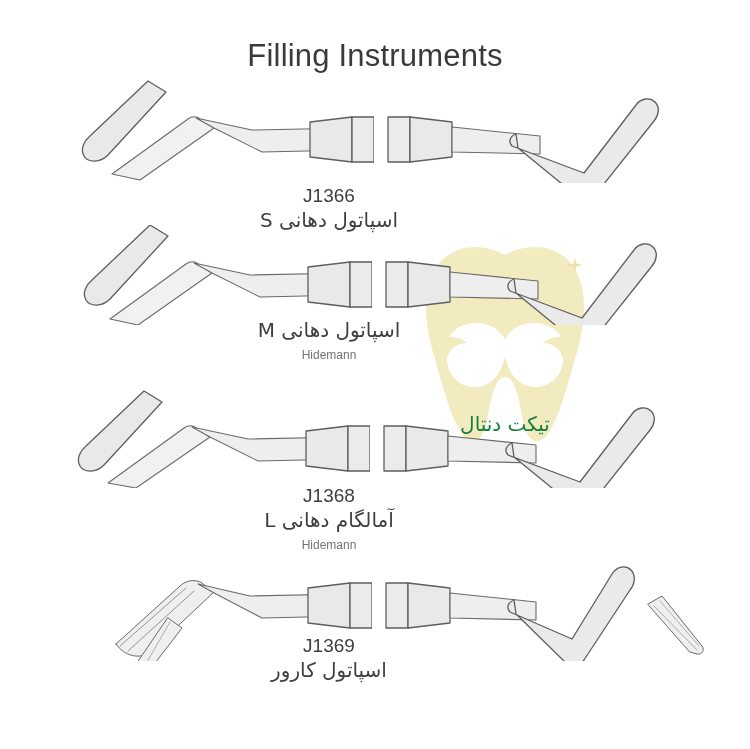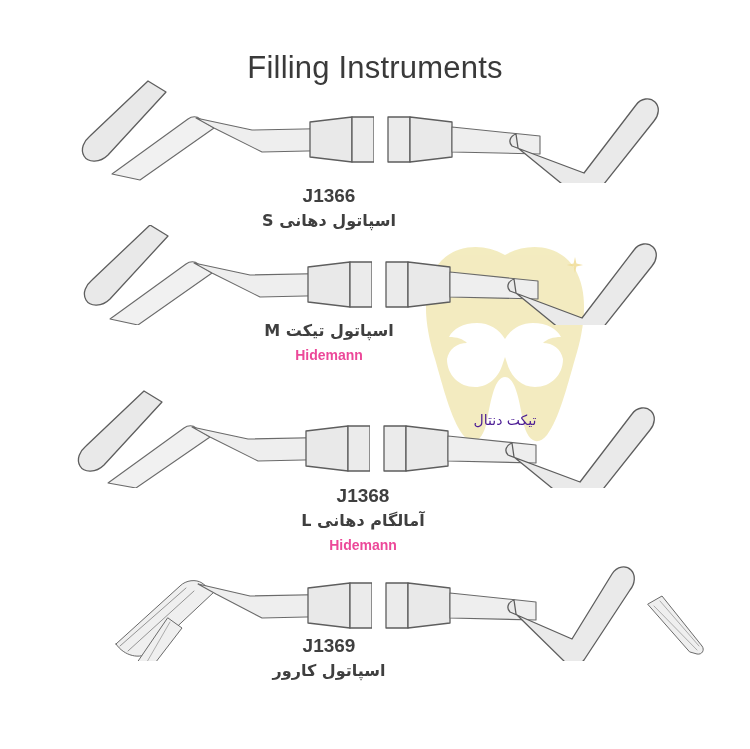--- a/index.html
+++ b/index.html
@@ -22,76 +22,74 @@
     position: absolute;
     top: 38px;
     left: 0;
     width: 750px;
     text-align: center;
     font-size: 31px;
     font-weight: 400;
     letter-spacing: 0.2px;
     color: #3a3a3a;
     font-family: "Liberation Sans", "DejaVu Sans", sans-serif;
-    margin-top: 12px;
   }
   .instrument-group {
     position: absolute;
     left: 0;
     width: 750px;
   }
   .instrument-art {
     position: absolute;
     left: 0;
     top: 0;
     width: 750px;
   }
   .caption {
     position: absolute;
     left: 0;
     width: 658px;
     text-align: center;
-    font-weight: bold;
   }
   .caption-code {
     font-size: 19px;
     color: #3f3f3f;
     line-height: 25px;
     font-family: "Liberation Sans", "DejaVu Sans", sans-serif;
   }
   .caption-fa {
-    font-size: 16px;
+    font-size: 20px;
     color: #3f3f3f;
     line-height: 25px;
     direction: rtl;
     unicode-bidi: embed;
     font-family: "DejaVu Sans", "Liberation Sans", sans-serif;
   }
   .caption-en {
-    font-size: 14px;
-    color: #ec4899;
+    font-size: 12px;
+    color: #737373;
     line-height: 25px;
     font-family: "Liberation Sans", "DejaVu Sans", sans-serif;
   }
   #watermark {
     position: absolute;
     left: 415px;
     top: 243px;
     width: 180px;
     height: 205px;
     pointer-events: none;
   }
   #watermark-caption {
     position: absolute;
     left: 415px;
     top: 412px;
     width: 180px;
     text-align: center;
-    font-size: 14px;
-    color: #4c1d95;
+    font-size: 20px;
+    color: #15803d;
     direction: rtl;
     font-family: "DejaVu Sans", "Liberation Sans", sans-serif;
     pointer-events: none;
   }
 </style>
 </head>
 <body>
 
 <div id="page">
 
@@ -195,21 +193,21 @@
                    C 639 18, 648 17, 653 22
                    C 658 27, 657 35, 652 41
                    L 594 114
                    C 590 119, 582 120, 576 117
                    L 516 68 Z" fill="#eaeaea" stroke="#5e5e5e"></path>
         </g>
       </svg>
     </div>
   </div>
   <div class="caption" style="top:318px;">
-    <div class="caption-fa">اسپاتول تیکت M</div>
+    <div class="caption-fa">اسپاتول دهانی M</div>
     <div class="caption-en">Hidemann</div>
   </div>
 
   <div class="instrument-group" style="top:383px;height:105px;">
     <div class="instrument-art">
       <svg width="750" height="105" viewBox="0 0 750 105" xmlns="http://www.w3.org/2000/svg">
         <g fill="#e9e9e9" stroke="#5e5e5e" stroke-width="1.3" stroke-linejoin="round" stroke-linecap="round">
           <path d="M144 8 L162 19 L104 82 C96 90, 84 90, 80 83 C76 76, 80 68, 86 63 Z"></path>
           <path d="M108 100 L184 45 C188 42, 193 42, 196 45 L210 54 L136 105 Z" fill="#f1f1f1" stroke="#6a6a6a" stroke-width="1.1"></path>
           <path d="M192 44 L210 54 L258 78 L348 76 L348 54 L248 56 Z" fill="#eeeeee" stroke="#6a6a6a" stroke-width="1.1"></path>
@@ -225,21 +223,21 @@
                    L 632 31
                    C 637 24, 646 23, 651 28
                    C 656 33, 655 41, 650 47
                    L 592 120
                    C 588 125, 580 126, 574 123
                    L 514 74 Z" fill="#eaeaea" stroke="#5e5e5e"></path>
         </g>
       </svg>
     </div>
   </div>
-  <div class="caption" style="top:483px;margin-left:34px;">
+  <div class="caption" style="top:483px;">
     <div class="caption-code">J1368</div>
     <div class="caption-fa">آمالگام دهانی L</div>
     <div class="caption-en">Hidemann</div>
   </div>
 
   <div class="instrument-group" style="top:556px;height:105px;">
     <div class="instrument-art">
       <svg width="750" height="105" viewBox="0 0 750 105" xmlns="http://www.w3.org/2000/svg">
         <g fill="#e9e9e9" stroke="#5e5e5e" stroke-width="1.3" stroke-linejoin="round" stroke-linecap="round">
 

